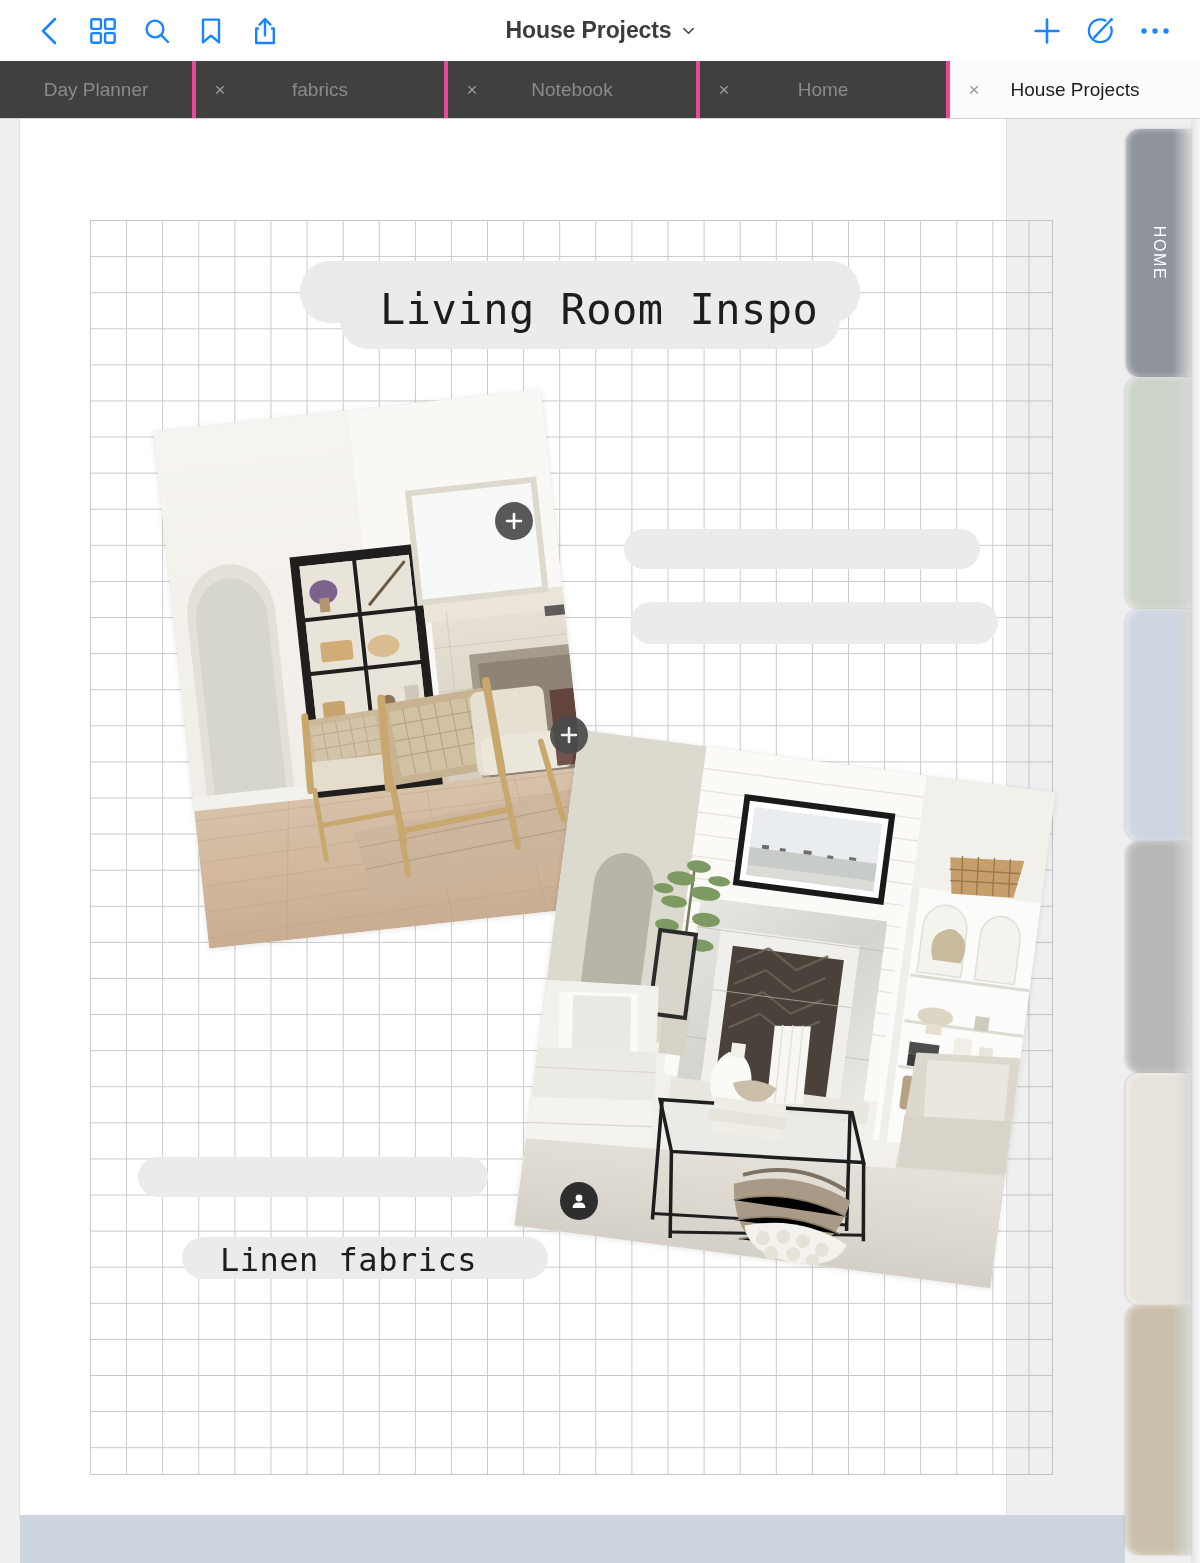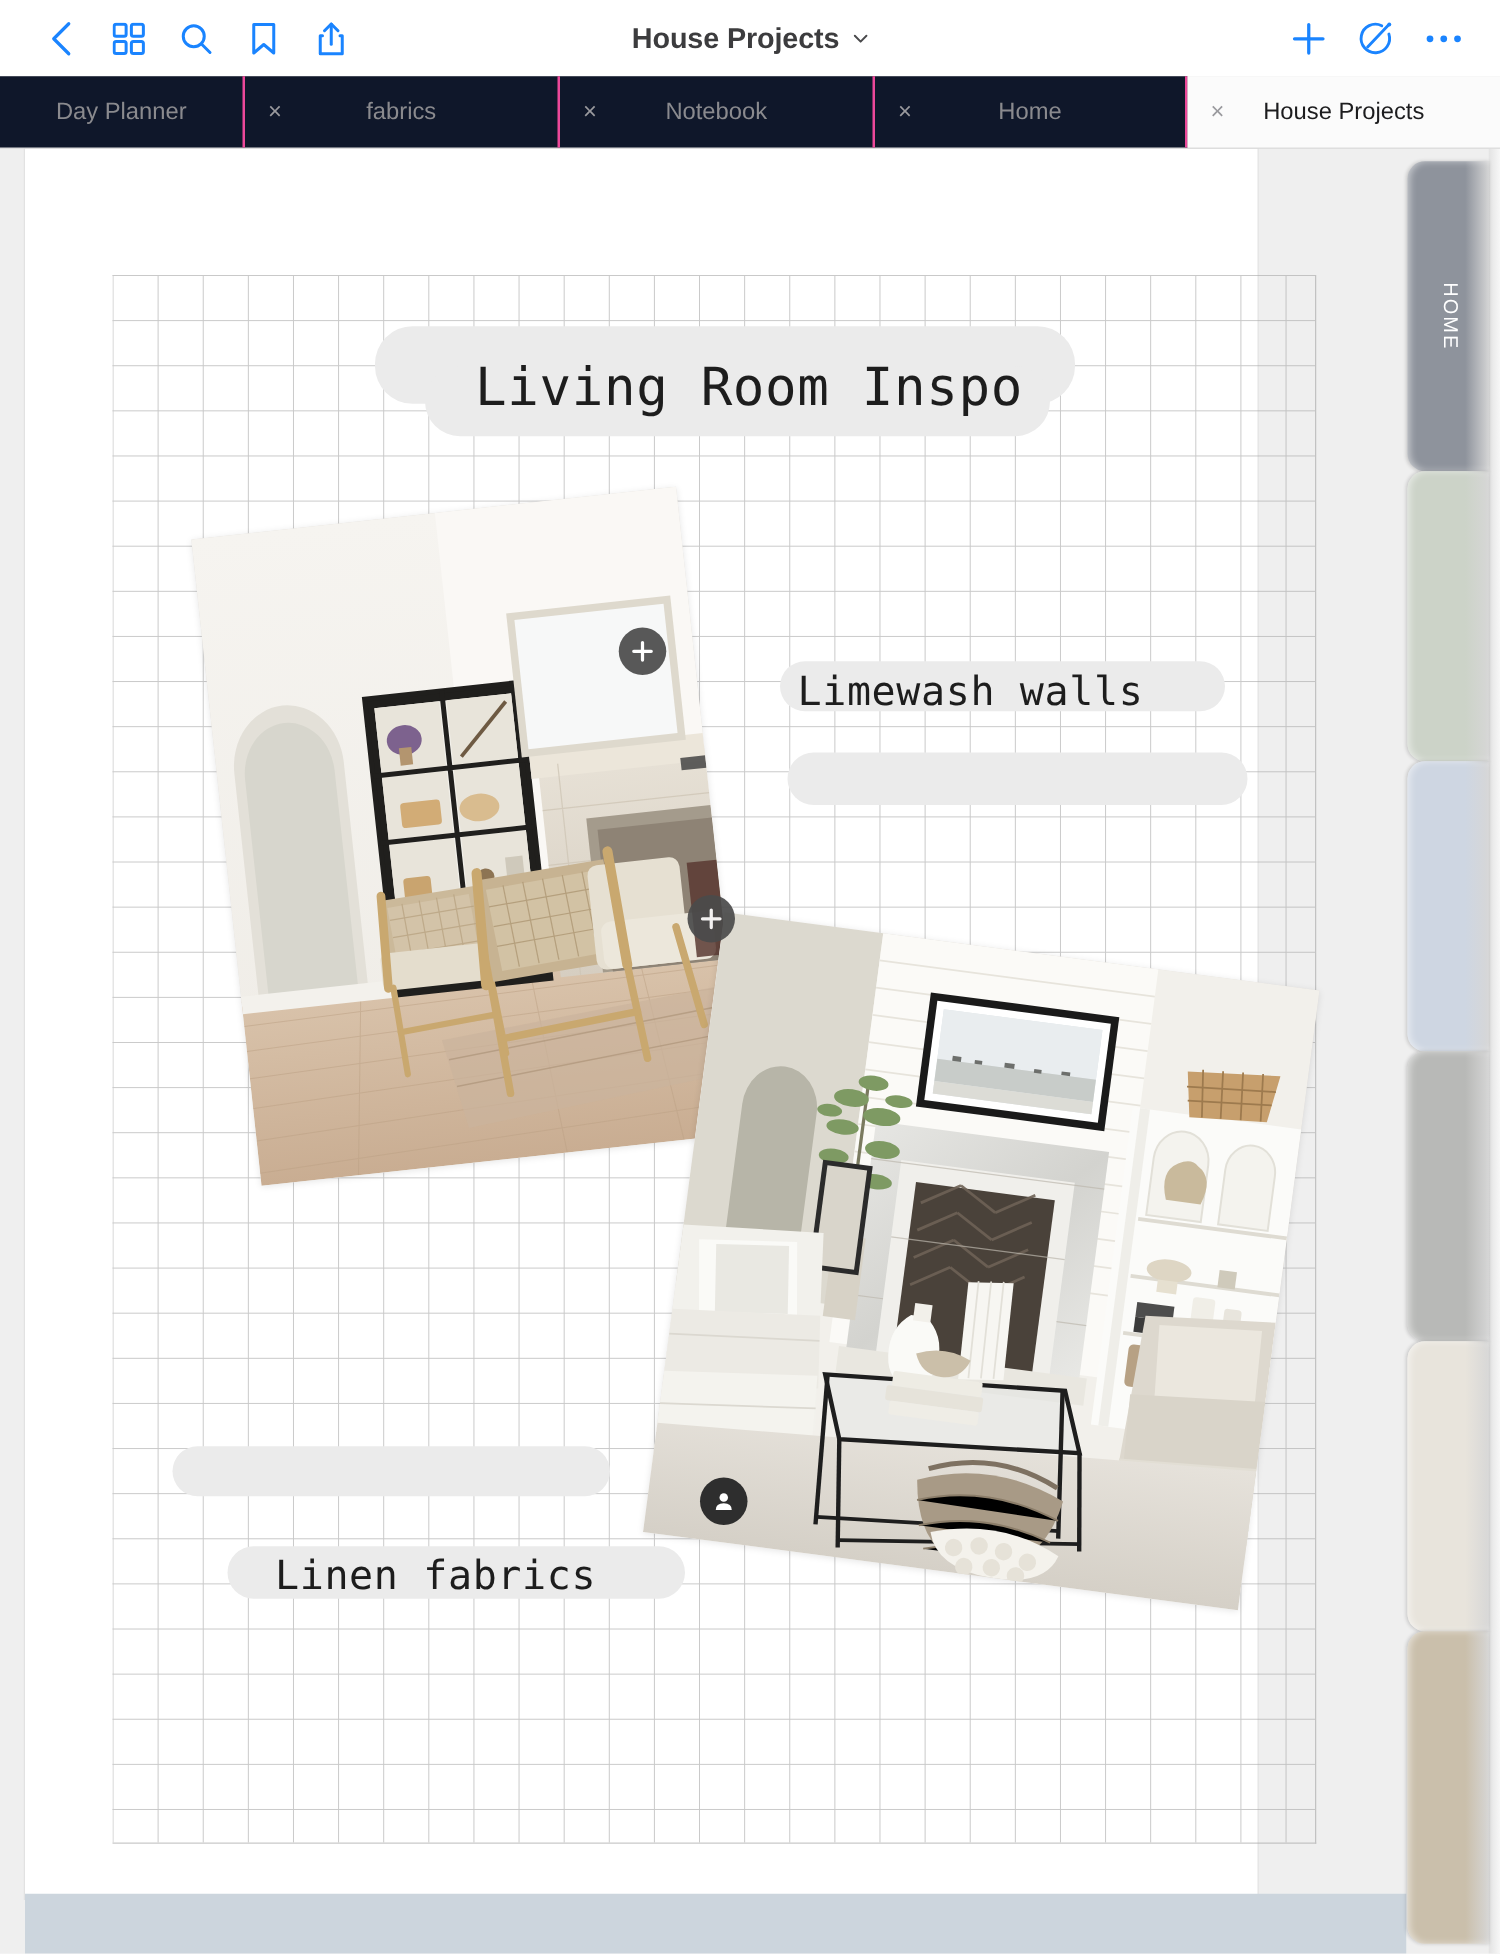--- a/index.html
+++ b/index.html
@@ -49,23 +49,23 @@
     position: absolute; left: 0; top: 61px;
     width: 1200px; height: 58px;
     background: #e6e6e6;
     display: flex; align-items: stretch;
     border-bottom: 1px solid #d2d2d2;
   }
   .tab {
     display: flex; align-items: center; justify-content: center;
     position: relative;
     font-size: 19px; color: #8a8a8e;
-    background: #0f172a;
+    background: #404040;
     cursor: pointer;
-    border-right: 2px solid #ec4899;
+    border-right: 4px solid #ec4899;
   }
   .tab.active {
     background: #fbfbfb;
     color: #1c1c1e;
     border-right: none;
   }
   .tab-close {
     position: absolute; left: 0; top: 0; bottom: 0;
     width: 48px;
     display: flex; align-items: center; justify-content: center;
@@ -605,21 +605,20 @@
               <circle cx="308" cy="484" r="7"></circle>
                 <circle cx="258" cy="494" r="7"></circle>
                 <circle cx="280" cy="492" r="7"></circle>
               <circle cx="300" cy="496" r="7"></circle>
             </g>
           </svg>
         </div>
       </div>
 
       <div class="hl" style="left:604px; top:410px; width:356px; height:40px;"></div>
-      <div class="note-text" style="left:618px; top:415px; font-size:32px;">Limewash walls</div>
 
       <div class="hl" style="left:610px; top:483px; width:368px; height:42px;"></div>
 
       <div class="hl" style="left:118px; top:1038px; width:350px; height:40px;"></div>
 
       <div class="hl" style="left:162px; top:1118px; width:366px; height:42px;"></div>
       <div class="note-text" style="left:200px; top:1122px; font-size:32px;">Linen fabrics</div>
 
       <div class="badge" style="left:475px; top:383px;">
         <svg width="20" height="20" viewBox="0 0 20 20">

